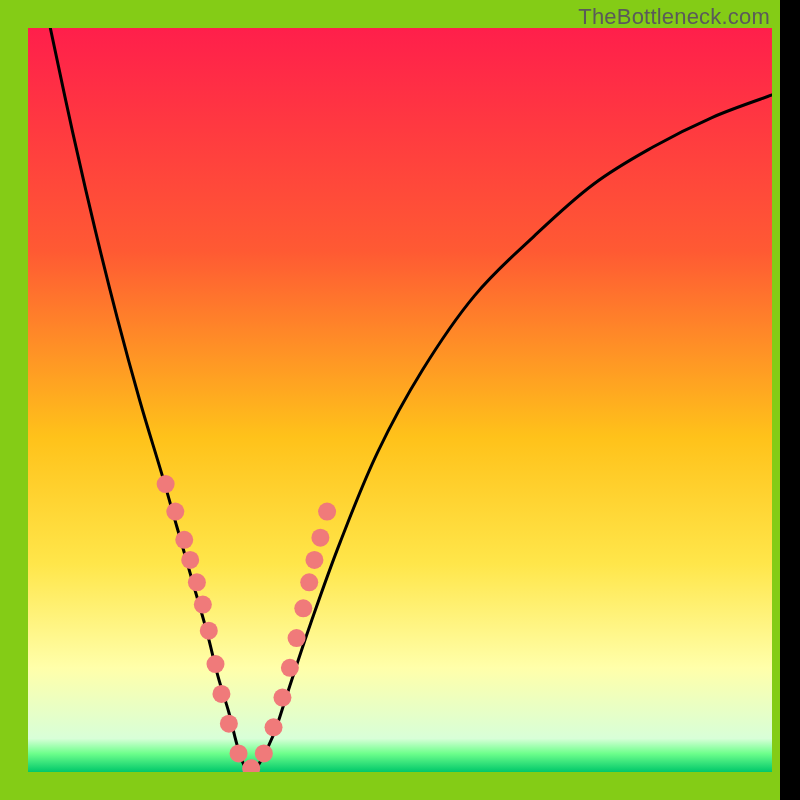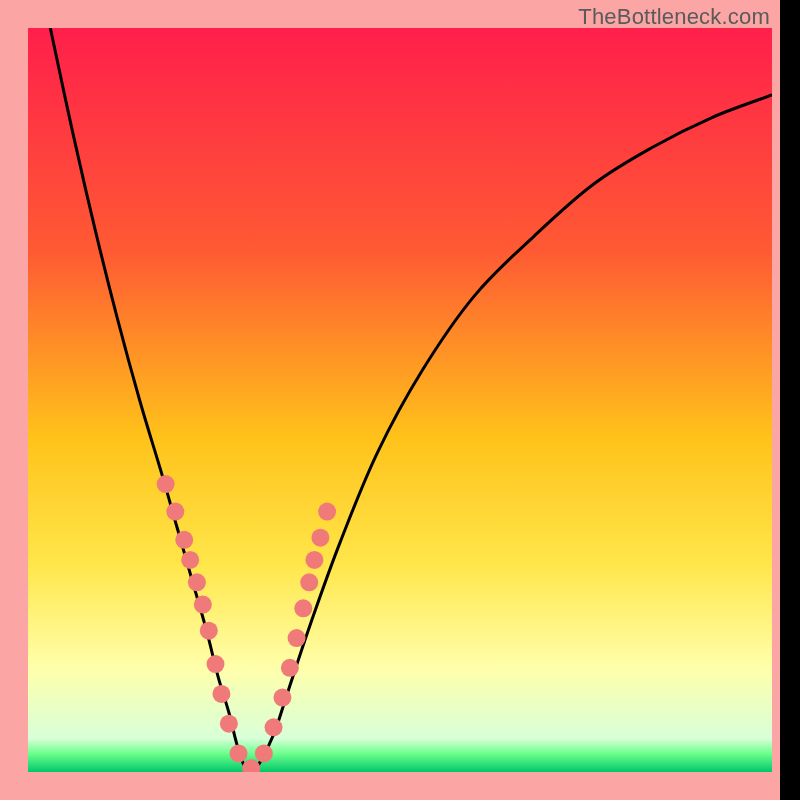--- a/index.html
+++ b/index.html
@@ -8,21 +8,21 @@
     background: #000;
     width: 800px;
     height: 800px;
     overflow: hidden;
     font-family: Arial, Helvetica, sans-serif;
   }
   .frame {
     position: relative;
     width: 780px;
     height: 800px;
-    background: #fca5a5;
+    background: #84cc16;
   }
   .watermark {
     position: absolute;
     top: 4px;
     right: 10px;
     color: #5a5a5a;
     font-size: 22px;
     letter-spacing: 0.2px;
     z-index: 5;
   }

